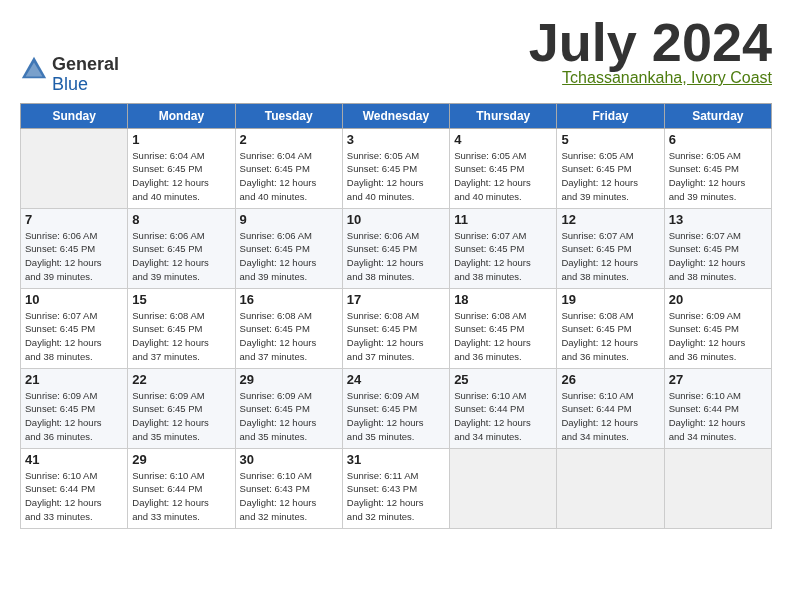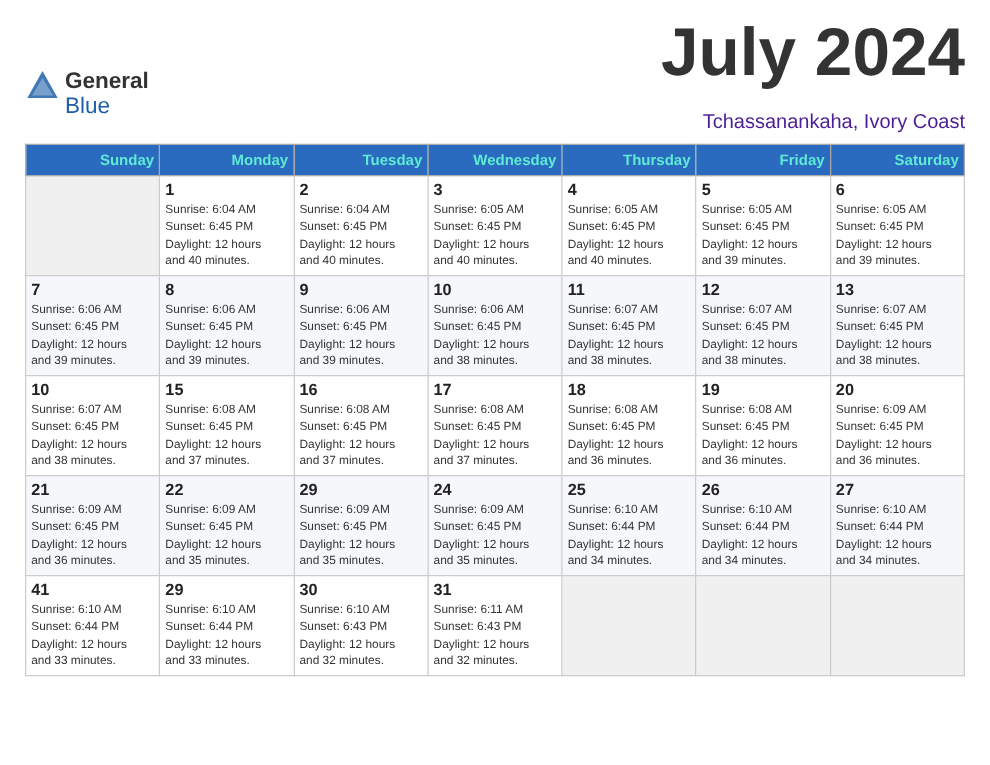--- a/index.html
+++ b/index.html
@@ -50,35 +50,36 @@
       text-align: right;
     }
     .month-title {
       font-size: 54px;
       font-weight: bold;
       color: #333;
       line-height: 1;
     }
     .location {
       font-size: 16px;
-      color: #4c1d95;
-      margin-top: 20px;
+      color: #4d7c0f;
+      margin-top: 0;
+      text-decoration: underline;
     }
     table {
       width: 100%;
       border-collapse: collapse;
       table-layout: fixed;
     }
     th {
       background-color: #2a6bbf;
-      color: #5eead4;
+      color: #ffffff;
       font-size: 12px;
       font-weight: bold;
       padding: 5px 4px;
-      text-align: right;
+      text-align: center;
       border: 1px solid #aaa;
     }
     td {
       vertical-align: top;
       padding: 3px 4px;
       border: 1px solid #ccc;
       font-size: 10px;
       color: #333;
       height: 80px;
       background: #fff;

